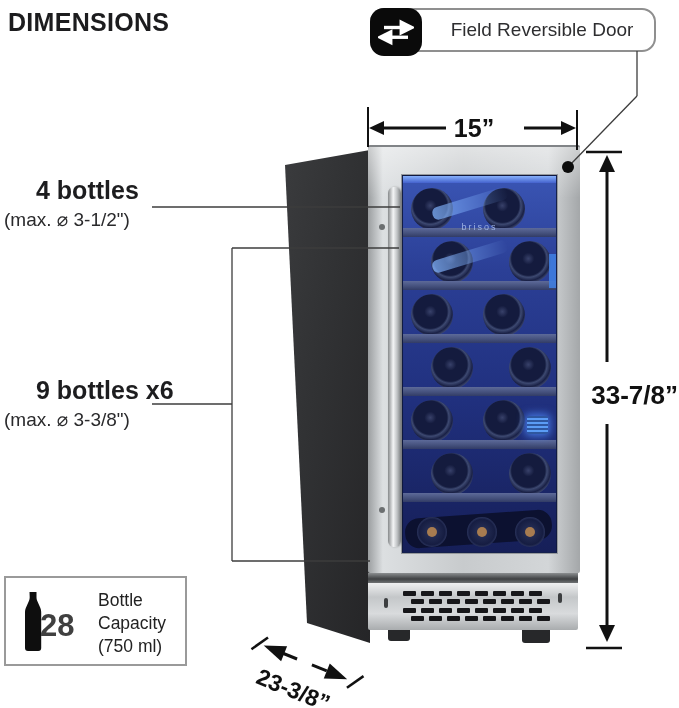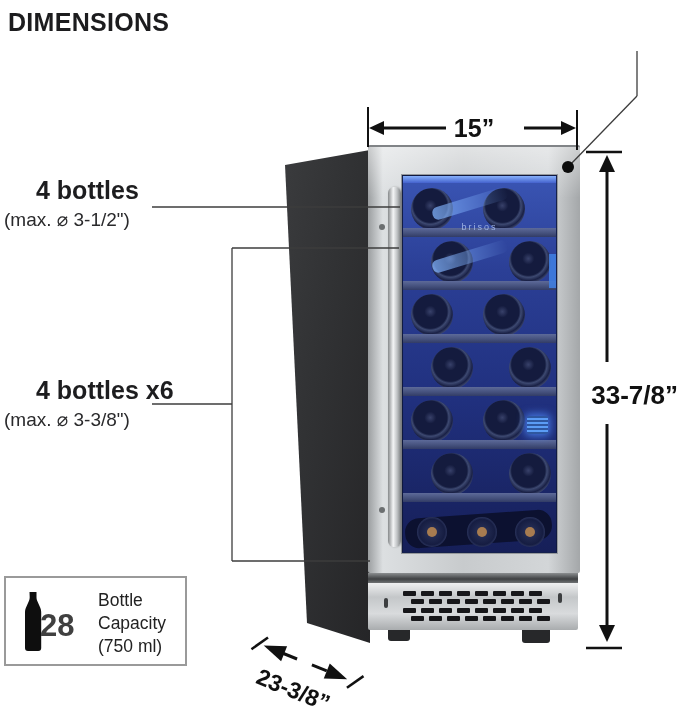--- a/index.html
+++ b/index.html
@@ -89,27 +89,40 @@
 </style>
 </head>
 <body>
 
 <div class="stage">
 
   <div class="title">
     <div>DIMENSIONS</div>
   </div>
 
+  <div class="badge">
+    <div class="badge-icon">
+      <svg width="36" height="34" viewBox="0 0 48 44">
+        <g stroke="#fff" stroke-width="4.5" fill="#fff">
+          <line x1="8" y1="16" x2="33" y2="16"></line>
+          <polygon points="31,9 45,16 31,23"></polygon>
+          <line x1="15" y1="29" x2="40" y2="29"></line>
+          <polygon points="17,22 3,29 17,36"></polygon>
+        </g>
+      </svg>
+    </div>
+    <div class="badge-label">Field Reversible Door</div>
+  </div>
 
   <div class="ann ann-top">
     <div class="ann-title">4 bottles</div>
     <div class="ann-sub">(max. ⌀ 3-1/2")</div>
   </div>
   <div class="ann ann-mid">
-    <div class="ann-title">4 bottles x6</div>
+    <div class="ann-title">9 bottles x6</div>
     <div class="ann-sub">(max. ⌀ 3-3/8")</div>
   </div>
 
   <div class="fridge">
     <div class="side"></div>
     <div class="door"></div>
     <div class="glass">
       <div class="glass-light"></div>
       <div class="rows" id="rows">
           <div class="row" style="top: 8px;">

